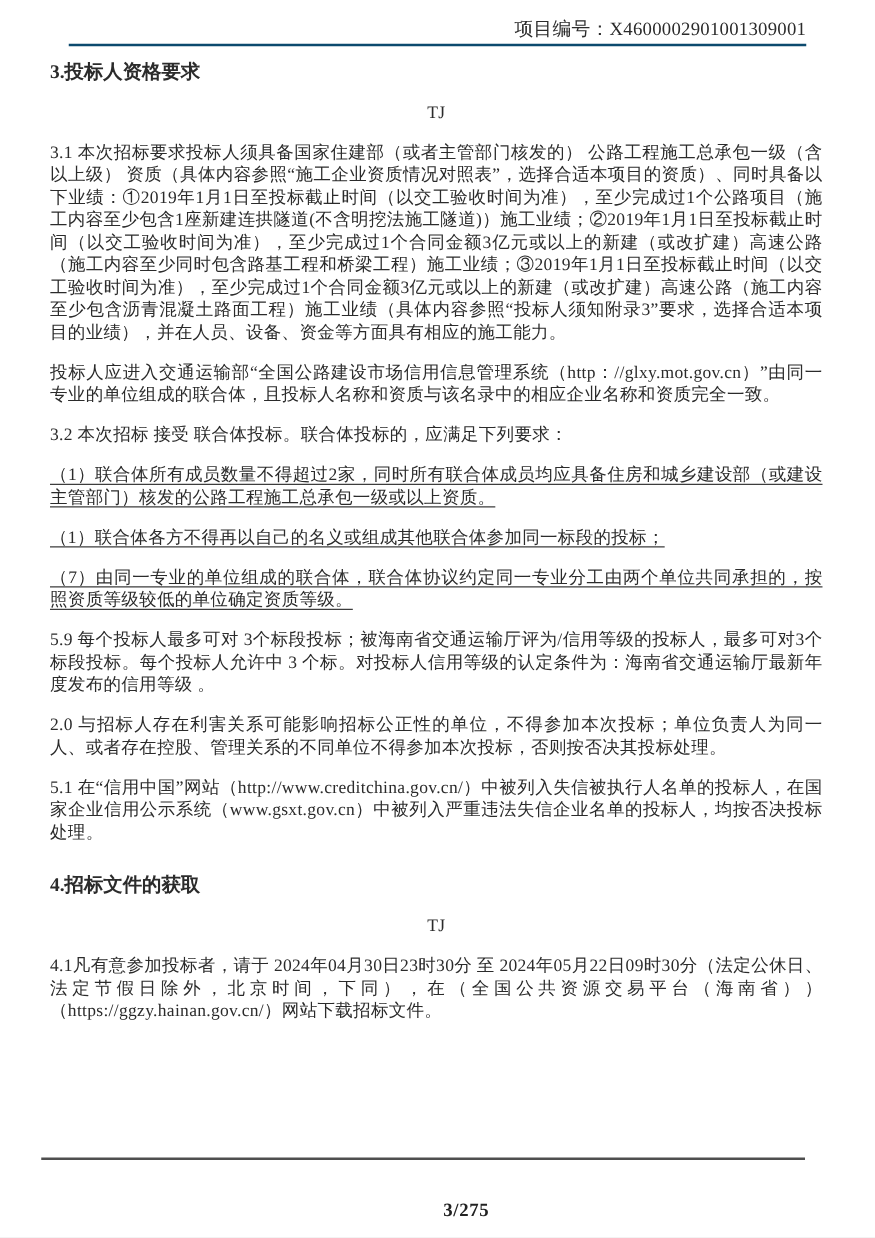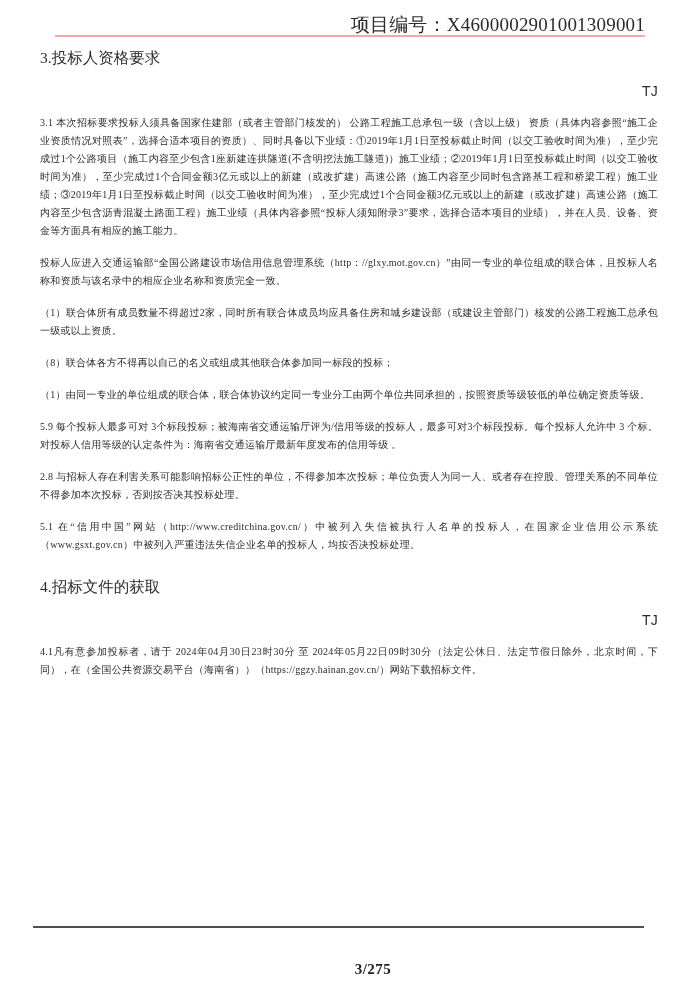--- a/index.html
+++ b/index.html
@@ -11,43 +11,44 @@
     margin: 0 auto;
     overflow: hidden;
     font-family: "Liberation Serif", "DejaVu Serif", serif;
     color: #2b2b2b;
     box-sizing: border-box;
     padding: 0 42px 0 40px;
   }
   .header {
     margin: 16px 13px 0 15px;
     padding-bottom: 2px;
-    border-bottom: 2px solid #fca5a5;
+    border-bottom: 2px solid #0c4a6e;
     text-align: right;
-    font-size: 19px;
+    font-size: 15px;
     line-height: 17px;
     letter-spacing: 0.2px;
     white-space: nowrap;
   }
   .h {
     font-size: 15.5px;
     line-height: 21px;
-    font-weight: normal;
+    font-weight: bold;
     margin: 10px 0 14px 0;
   }
   .h2nd { margin-top: 22px; }
   p.body, p.tj {
-    font-size: 10px;
+    font-size: 14px;
     line-height: 18px;
     margin: 14px 0;
     text-align: justify;
     letter-spacing: 0.25px;
   }
-  p.tj { text-align: right; font-family: Liberation Sans, sans-serif; font-size: 14px; }
+  p.tj { text-align: center; font-family: Liberation Serif, serif; font-size: 14px; }
   p.u {
+    text-decoration: underline;
     text-decoration-color: #3d3d3d;
     text-decoration-thickness: 1px;
     text-underline-offset: 3px;
   }
   .footer-rule {
     position: absolute;
     left: 33px;
     top: 926px;
     width: 611px;
     height: 0;
@@ -74,28 +75,29 @@
   <div class="header">项目编号：X4600002901001309001</div>
 
   <div class="h">3.投标人资格要求</div>
 
   <p class="tj">TJ</p>
 
   <p class="body">3.1 本次招标要求投标人须具备国家住建部（或者主管部门核发的） 公路工程施工总承包一级（含以上级） 资质（具体内容参照“施工企业资质情况对照表”，选择合适本项目的资质）、同时具备以下业绩：①2019年1月1日至投标截止时间（以交工验收时间为准），至少完成过1个公路项目（施工内容至少包含1座新建连拱隧道(不含明挖法施工隧道)）施工业绩；②2019年1月1日至投标截止时间（以交工验收时间为准），至少完成过1个合同金额3亿元或以上的新建（或改扩建）高速公路（施工内容至少同时包含路基工程和桥梁工程）施工业绩；③2019年1月1日至投标截止时间（以交工验收时间为准），至少完成过1个合同金额3亿元或以上的新建（或改扩建）高速公路（施工内容至少包含沥青混凝土路面工程）施工业绩（具体内容参照“投标人须知附录3”要求，选择合适本项目的业绩），并在人员、设备、资金等方面具有相应的施工能力。</p>
 
   <p class="body">投标人应进入交通运输部“全国公路建设市场信用信息管理系统（http：//glxy.mot.gov.cn）”由同一专业的单位组成的联合体，且投标人名称和资质与该名录中的相应企业名称和资质完全一致。</p>
 
+  <p class="body">3.2 本次招标 接受 联合体投标。联合体投标的，应满足下列要求：</p>
 
   <p class="body u">（1）联合体所有成员数量不得超过2家，同时所有联合体成员均应具备住房和城乡建设部（或建设主管部门）核发的公路工程施工总承包一级或以上资质。</p>
-  <p class="body u">（8）联合体各方不得再以自己的名义或组成其他联合体参加同一标段的投标；</p>
-  <p class="body u">（1）由同一专业的单位组成的联合体，联合体协议约定同一专业分工由两个单位共同承担的，按照资质等级较低的单位确定资质等级。</p>
+  <p class="body u">（1）联合体各方不得再以自己的名义或组成其他联合体参加同一标段的投标；</p>
+  <p class="body u">（7）由同一专业的单位组成的联合体，联合体协议约定同一专业分工由两个单位共同承担的，按照资质等级较低的单位确定资质等级。</p>
 
   <p class="body">5.9 每个投标人最多可对 3个标段投标；被海南省交通运输厅评为/信用等级的投标人，最多可对3个标段投标。每个投标人允许中 3 个标。对投标人信用等级的认定条件为：海南省交通运输厅最新年度发布的信用等级 。</p>
 
-  <p class="body">2.8 与招标人存在利害关系可能影响招标公正性的单位，不得参加本次投标；单位负责人为同一人、或者存在控股、管理关系的不同单位不得参加本次投标，否则按否决其投标处理。</p>
+  <p class="body">2.0 与招标人存在利害关系可能影响招标公正性的单位，不得参加本次投标；单位负责人为同一人、或者存在控股、管理关系的不同单位不得参加本次投标，否则按否决其投标处理。</p>
 
   <p class="body">5.1 在“信用中国”网站（http://www.creditchina.gov.cn/）中被列入失信被执行人名单的投标人，在国家企业信用公示系统（www.gsxt.gov.cn）中被列入严重违法失信企业名单的投标人，均按否决投标处理。</p>
 
 
   <div class="h h2nd">4.招标文件的获取</div>
 
   <p class="tj">TJ</p>
 
   <p class="body">4.1凡有意参加投标者，请于 2024年04月30日23时30分 至 2024年05月22日09时30分（法定公休日、法定节假日除外，北京时间，下同），在（全国公共资源交易平台（海南省））（https://ggzy.hainan.gov.cn/）网站下载招标文件。</p>
 

